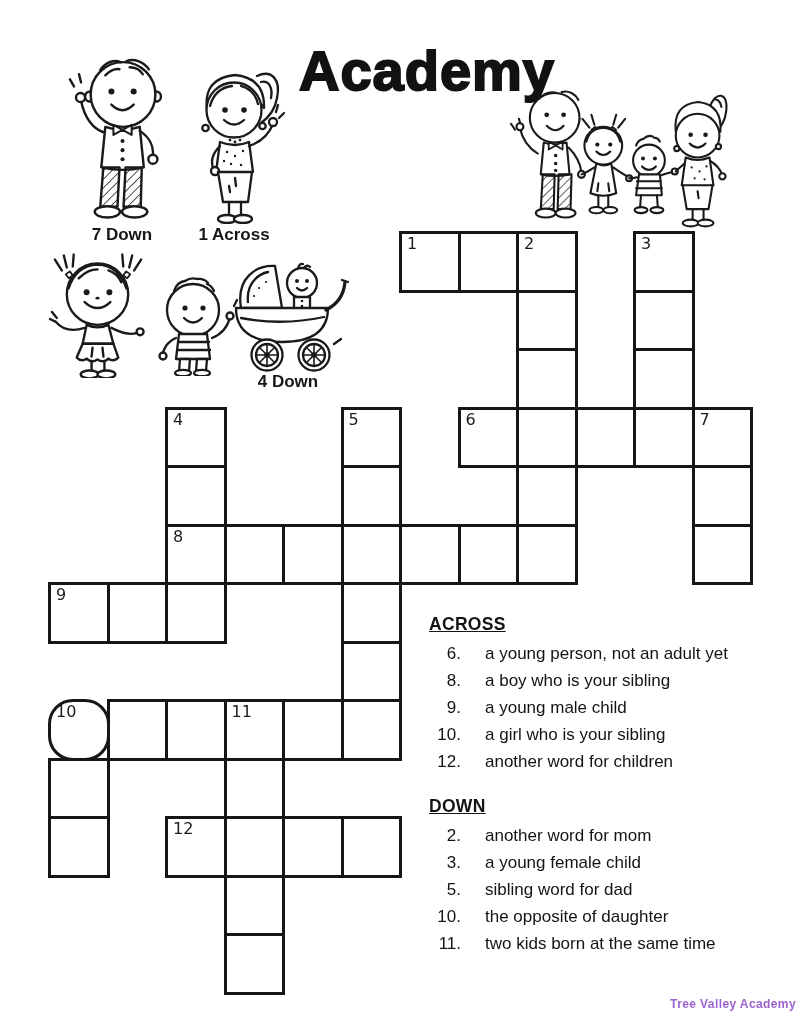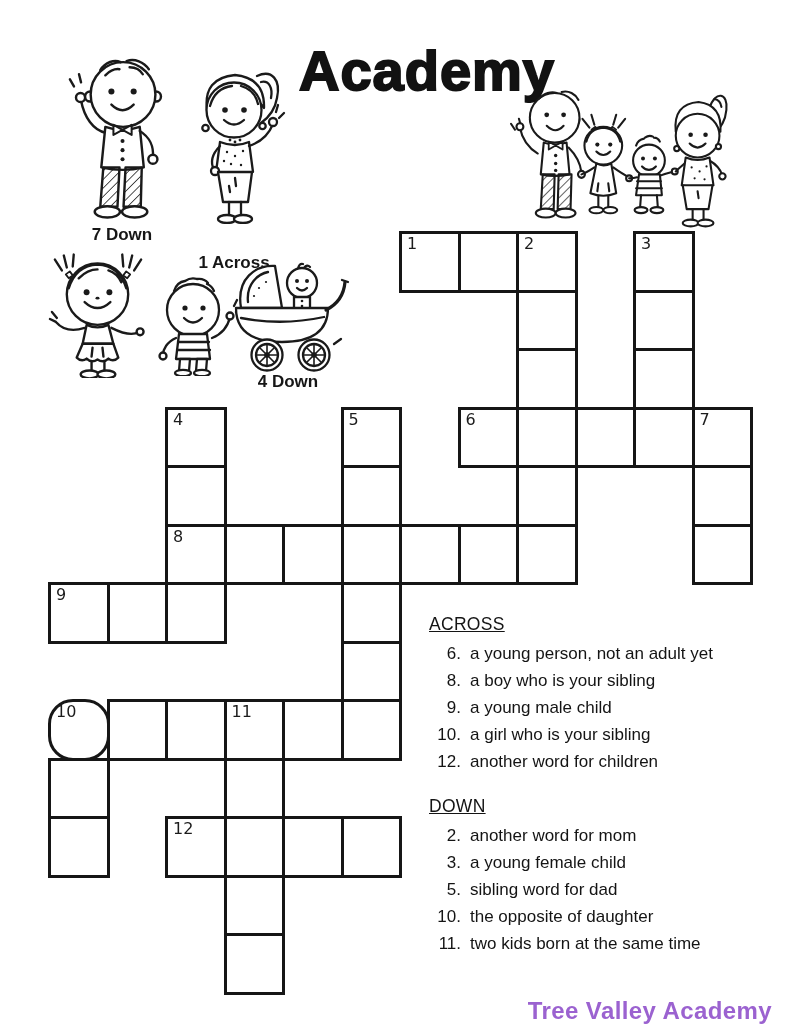--- a/index.html
+++ b/index.html
@@ -14,27 +14,27 @@
             font-size:17px;letter-spacing:2px;color:#161616;white-space:nowrap;}
   
   .fig-label{position:absolute;font-size:17px;font-weight:bold;color:#161616;
              text-align:center;width:100px;}
   
   .cell{position:absolute;box-sizing:border-box;border:3px solid #161616;background:#ffffff;}
   .cellnum{display:block;padding:2px 0 0 5px;font-size:16px;line-height:1;
            color:#1c1c1c;font-family:"DejaVu Sans",sans-serif;}
   
   .clue-section{position:absolute;width:350px;}
-  .clue-heading{font-size:17.5px;font-weight:normal;text-decoration:underline;
+  .clue-heading{font-size:17.5px;font-weight:bold;text-decoration:underline;
                 color:#141414;margin:0 0 10px 4px;letter-spacing:.3px;}
   .clue{display:flex;margin-bottom:9px;font-size:17px;line-height:18px;color:#141414;}
   .clue-num{width:36px;text-align:right;flex:0 0 36px;}
-  .clue-text{margin-left:9px;}
+  .clue-text{margin-left:24px;}
   
-  .footer-brand{position:absolute;top:997px;right:28px;font-size:24px;font-weight:bold;
+  .footer-brand{position:absolute;top:997px;right:4px;font-size:12px;font-weight:bold;
                 letter-spacing:.4px;color:#9b62d0;}
   svg{display:block;}
 </style>
 </head>
 <body>
 
 <div class="page">
 
   <div class="title">Academy</div>
 
@@ -103,21 +103,21 @@
         <circle cx="86" cy="56" r="4" fill="#fff"></circle>
         <path d="M92,52 l5,-5 M89,46 l2,-7"></path>
         <path d="M31,106 L65,106 L61,136 L36,136 Z" fill="#fff"></path>
         <path d="M48,112 l1,8 M42,120 l1,6"></path>
         <path d="M42,136 L42,151 M54,136 L54,151"></path>
         <ellipse cx="40" cy="153" rx="9" ry="4" fill="#fff"></ellipse>
         <ellipse cx="56" cy="153" rx="9" ry="4" fill="#fff"></ellipse>
       </g>
     </svg>
   </div>
-  <div class="fig-label" style="left:184px;top:225px;margin-top:28px;">1 Across</div>
+  <div class="fig-label" style="left:184px;top:225px;">1 Across</div>
 
   <div class="abs" style="left:510px;top:86px;">
     <svg width="268" height="143" viewBox="0 0 270 144">
       <defs>
         <pattern id="h2" width="6" height="6" patternUnits="userSpaceOnUse" patternTransform="rotate(45)">
           <line x1="0" y1="0" x2="0" y2="6" stroke="#1a1a1a" stroke-width="1.4"></line>
         </pattern>
       </defs>
       <g stroke="#1a1a1a" stroke-width="2.1" fill="none" stroke-linecap="round" stroke-linejoin="round">
 

